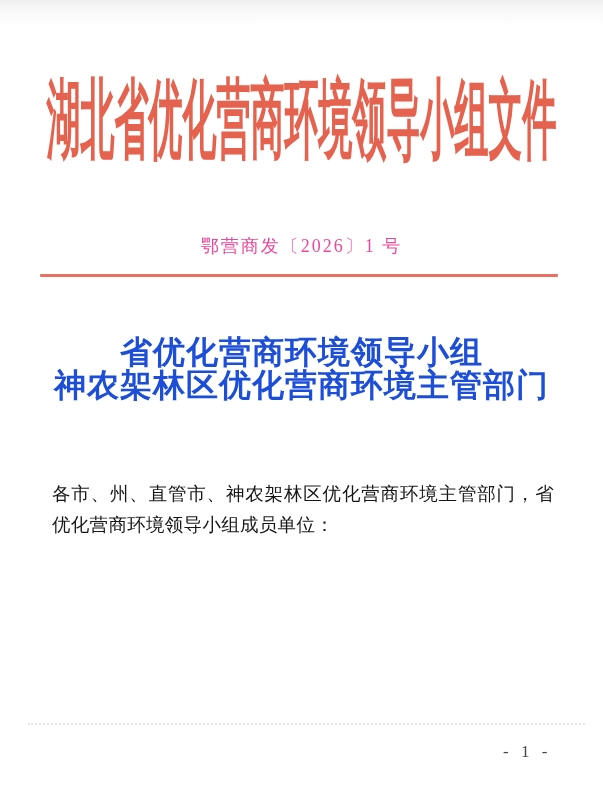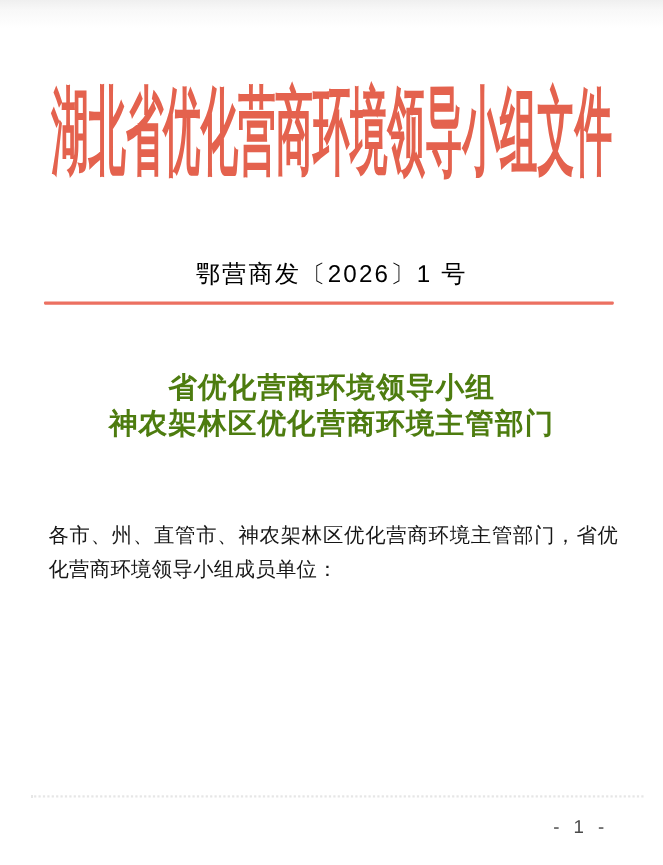--- a/index.html
+++ b/index.html
@@ -7,21 +7,21 @@
     margin: 0;
     padding: 0;
     background: #ffffff;
   }
   .page {
     position: relative;
     width: 603px;
     height: 786px;
     background: #ffffff;
     overflow: hidden;
-    font-family: Liberation Sans, sans-serif;
+    font-family: Liberation Serif, serif;
     color: #1c1c1c;
   }
   .scan-top {
     position: absolute;
     top: 0; left: 0; right: 0;
     height: 26px;
     background: linear-gradient(#efefef 0%, #f8f8f8 35%, #ffffff 100%);
     pointer-events: none;
   }
   .header-title {
@@ -38,59 +38,59 @@
     transform: scaleY(2.55);
     transform-origin: center top;
     letter-spacing: 0px;
   }
   .doc-number {
     position: absolute;
     top: 234px;
     left: 0;
     width: 100%;
     text-align: center;
-    font-size: 22px;
+    font-size: 18px;
     letter-spacing: 2px;
-    color: #000000;
+    color: #ec4899;
   }
   .red-rule {
     position: absolute;
     top: 274px;
     left: 40px;
     width: 518px;
     height: 3px;
     background: var(--rule-red, #ec7061);
     border-radius: 1px;
   }
   .doc-title {
     position: absolute;
     top: 336px;
     left: 0;
     width: 100%;
     text-align: center;
-    font-size: 26px;
+    font-size: 32px;
     font-weight: bold;
     line-height: 33px;
-    color: #4d7c0f;
+    color: #1d4ed8;
     letter-spacing: 1px;
   }
   .body-text {
     position: absolute;
     top: 471px;
     left: 44px;
     width: 518px;
     font-size: 18.5px;
     line-height: 31px;
     text-align: justify;
     text-justify: inter-ideograph;
     letter-spacing: 0.3px;
     color: #161616;
   }
   .body-text p {
-    margin: 0;
+    margin: 8px;
     padding: 0;
   }
   .body-text p.para {
     margin-top: 4px;
     text-indent: 2em;
   }
   .scan-noise {
     position: absolute;
     top: 723px;
     left: 28px;

